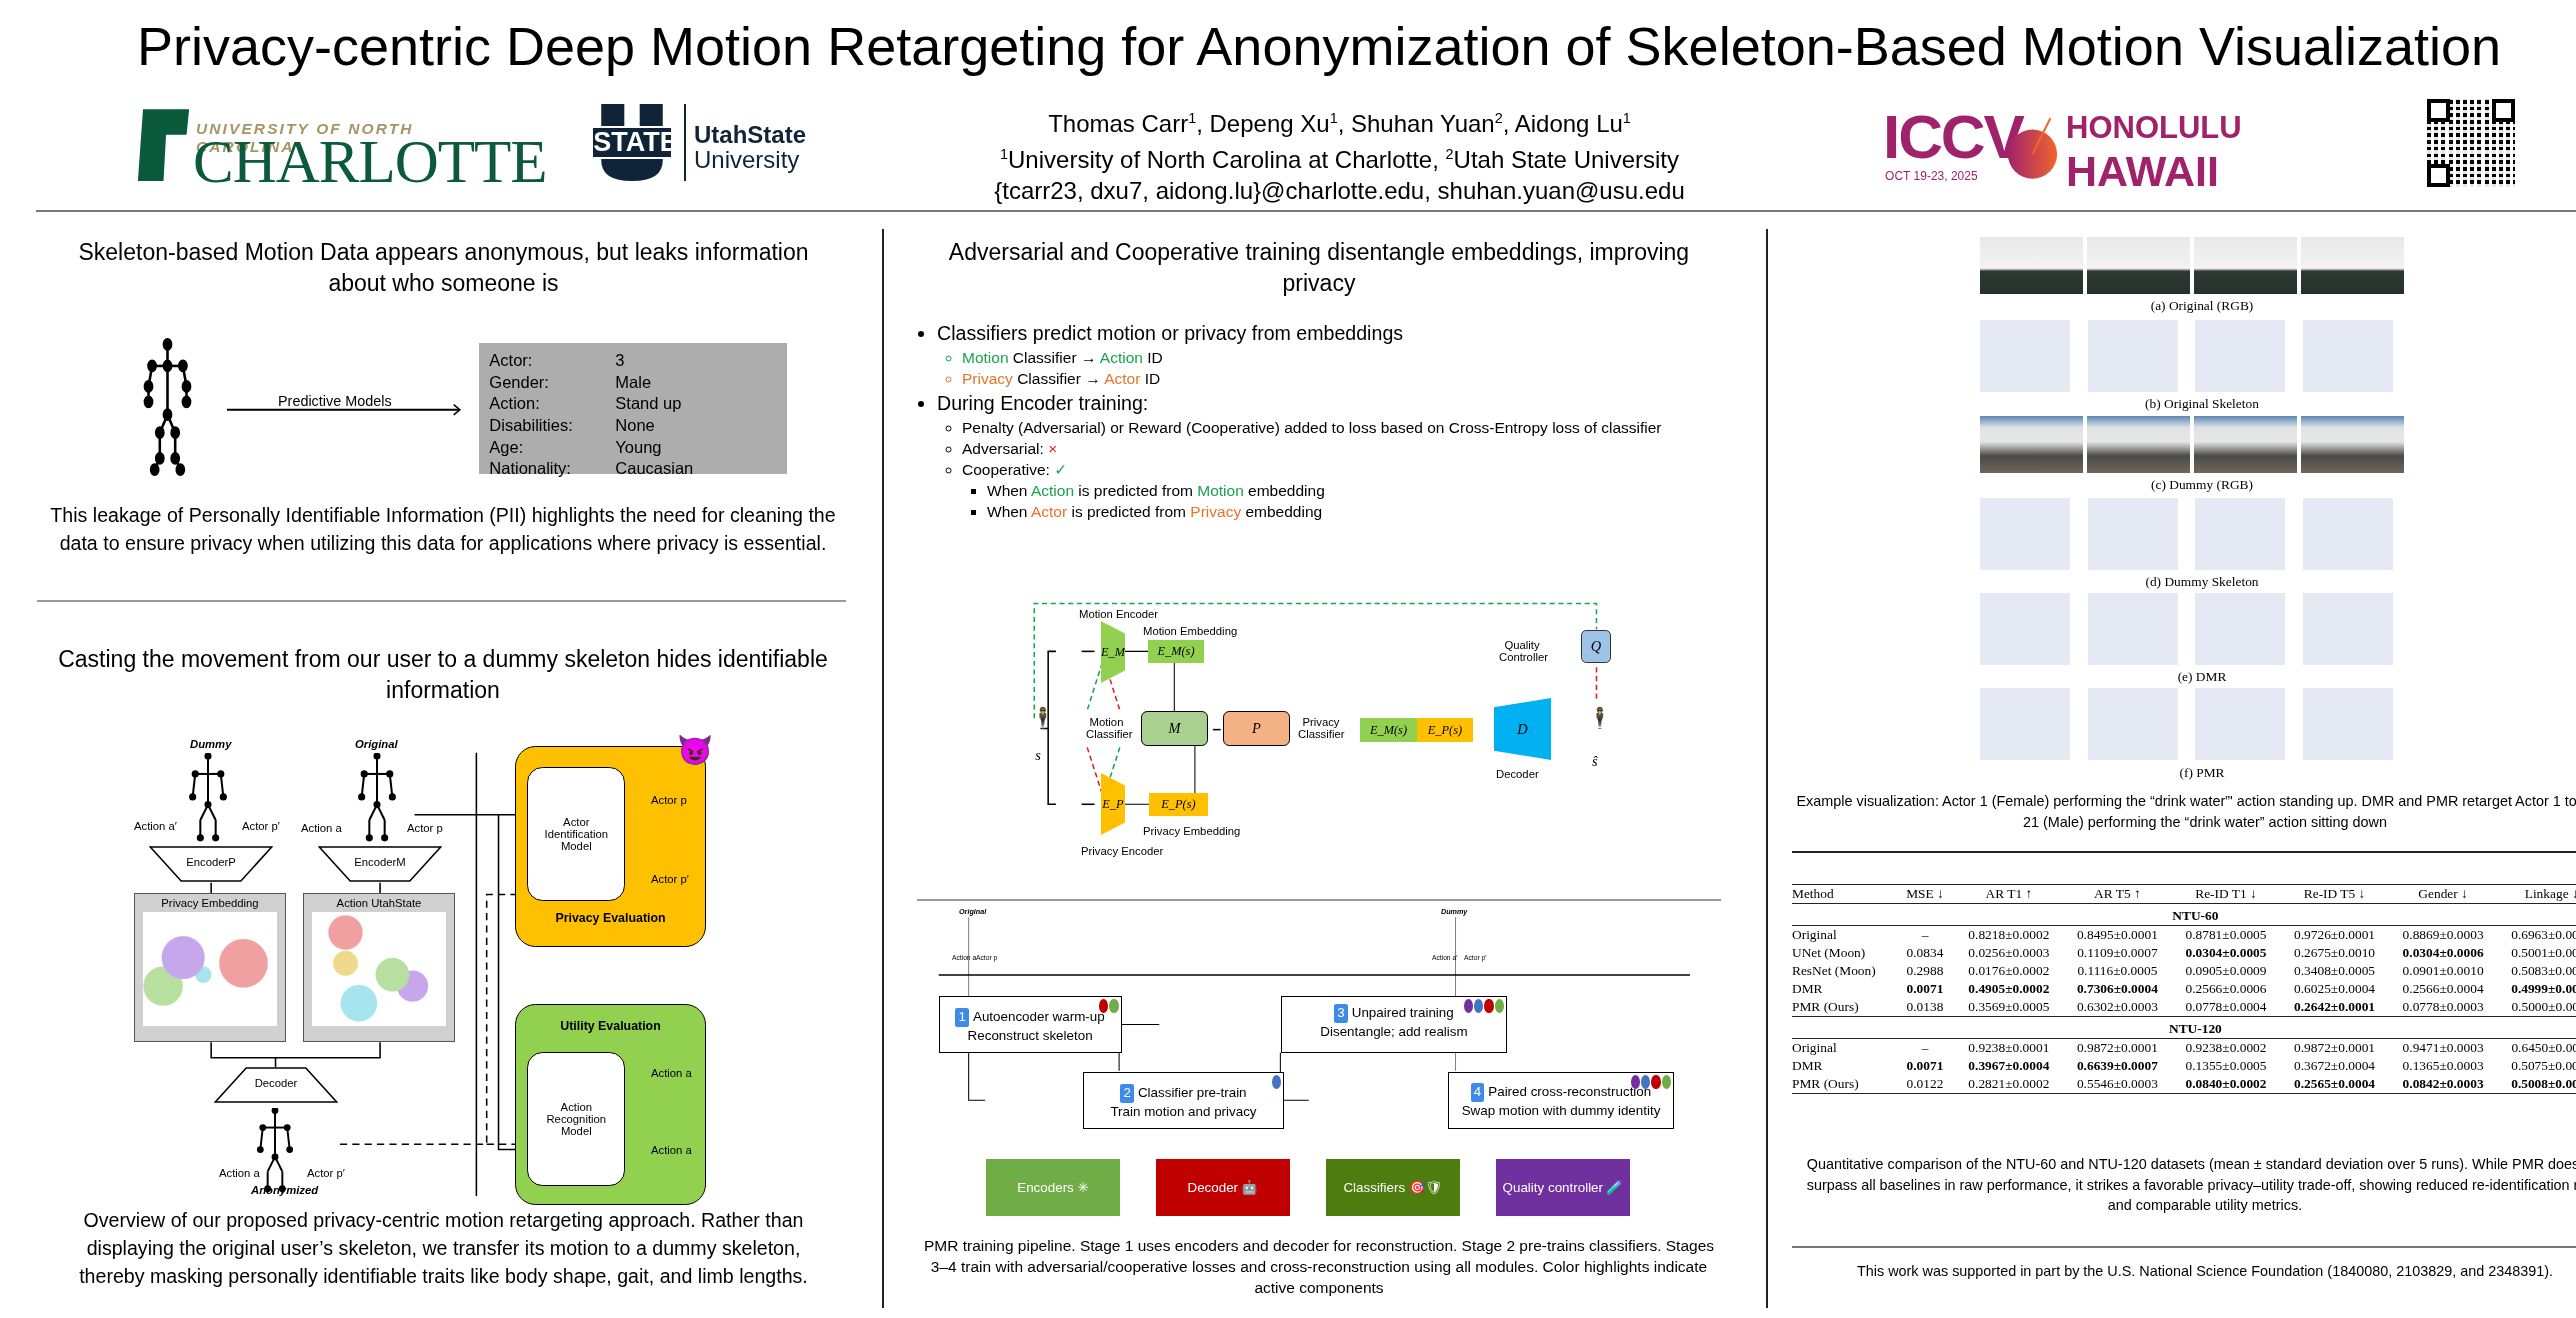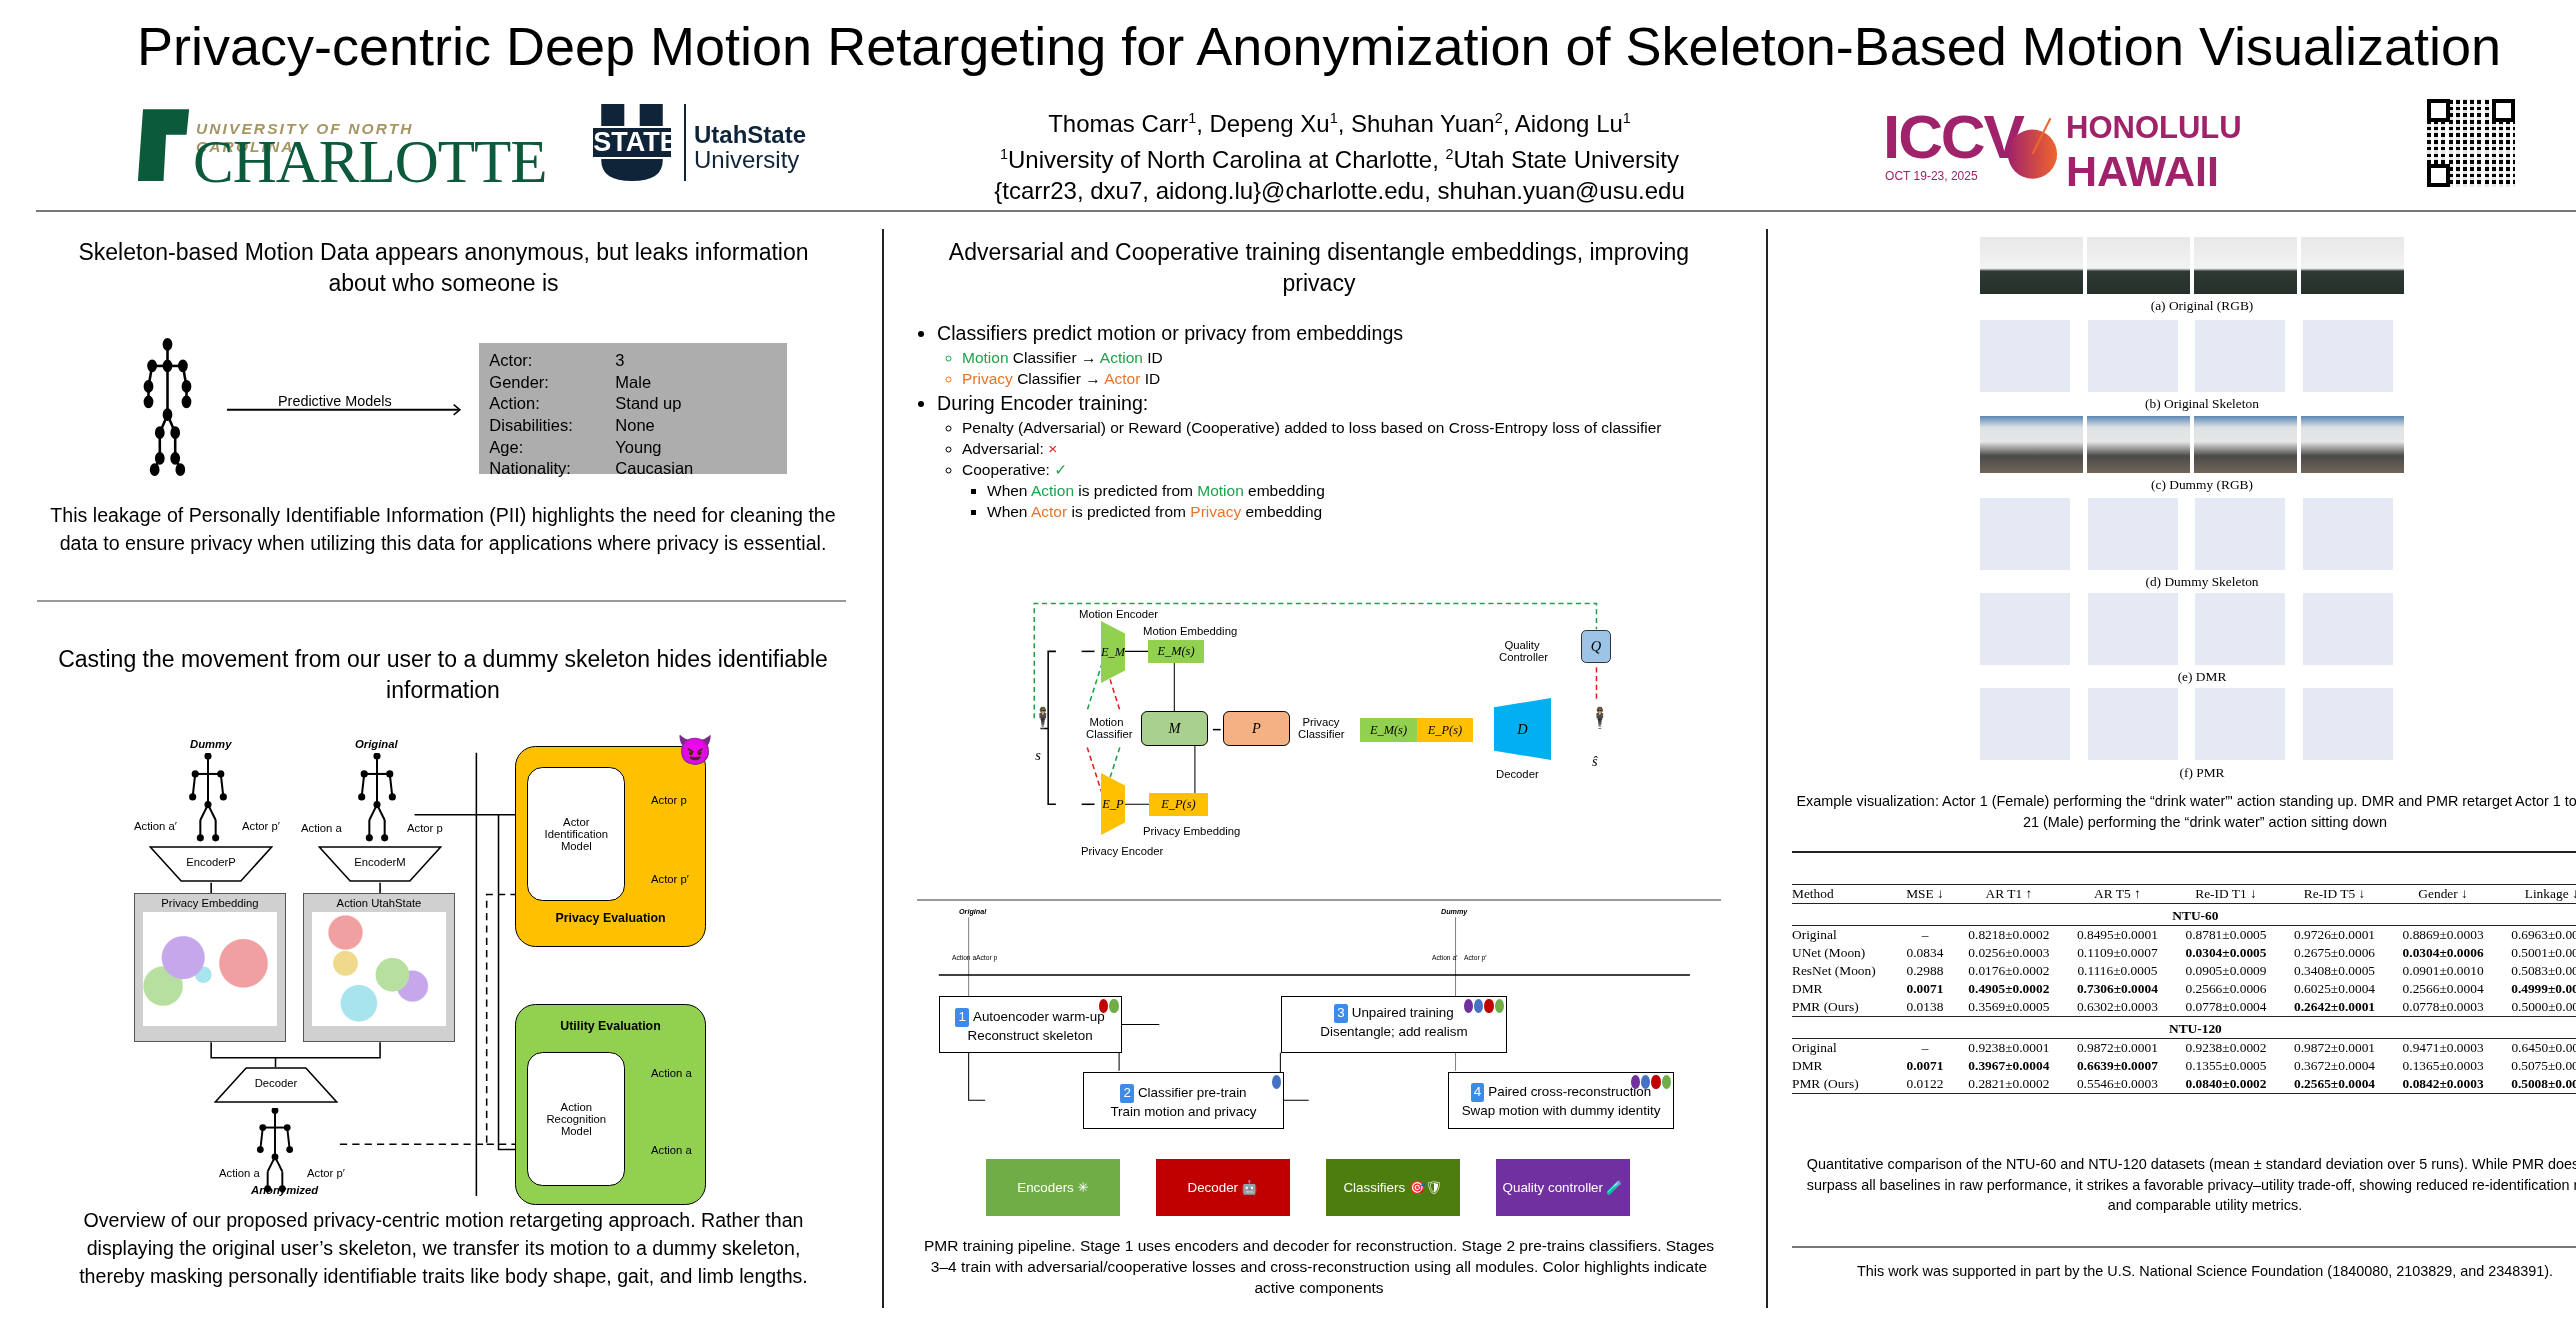--- a/index.html
+++ b/index.html
@@ -537,21 +537,21 @@
           <td>0.9726±0.0001</td>
           <td>0.8869±0.0003</td>
           <td>0.6963±0.0010</td>
         </tr>
         <tr>
           <td>UNet (Moon)</td>
           <td>0.0834</td>
           <td>0.0256±0.0003</td>
           <td>0.1109±0.0007</td>
           <td class="b">0.0304±0.0005</td>
-          <td>0.2675±0.0006</td>
+          <td>0.2675±0.0010</td>
           <td class="b">0.0304±0.0006</td>
           <td>0.5001±0.0012</td>
         </tr>
         <tr>
           <td>ResNet (Moon)</td>
           <td>0.2988</td>
           <td>0.0176±0.0002</td>
           <td>0.1116±0.0005</td>
           <td>0.0905±0.0009</td>
           <td>0.3408±0.0005</td>

